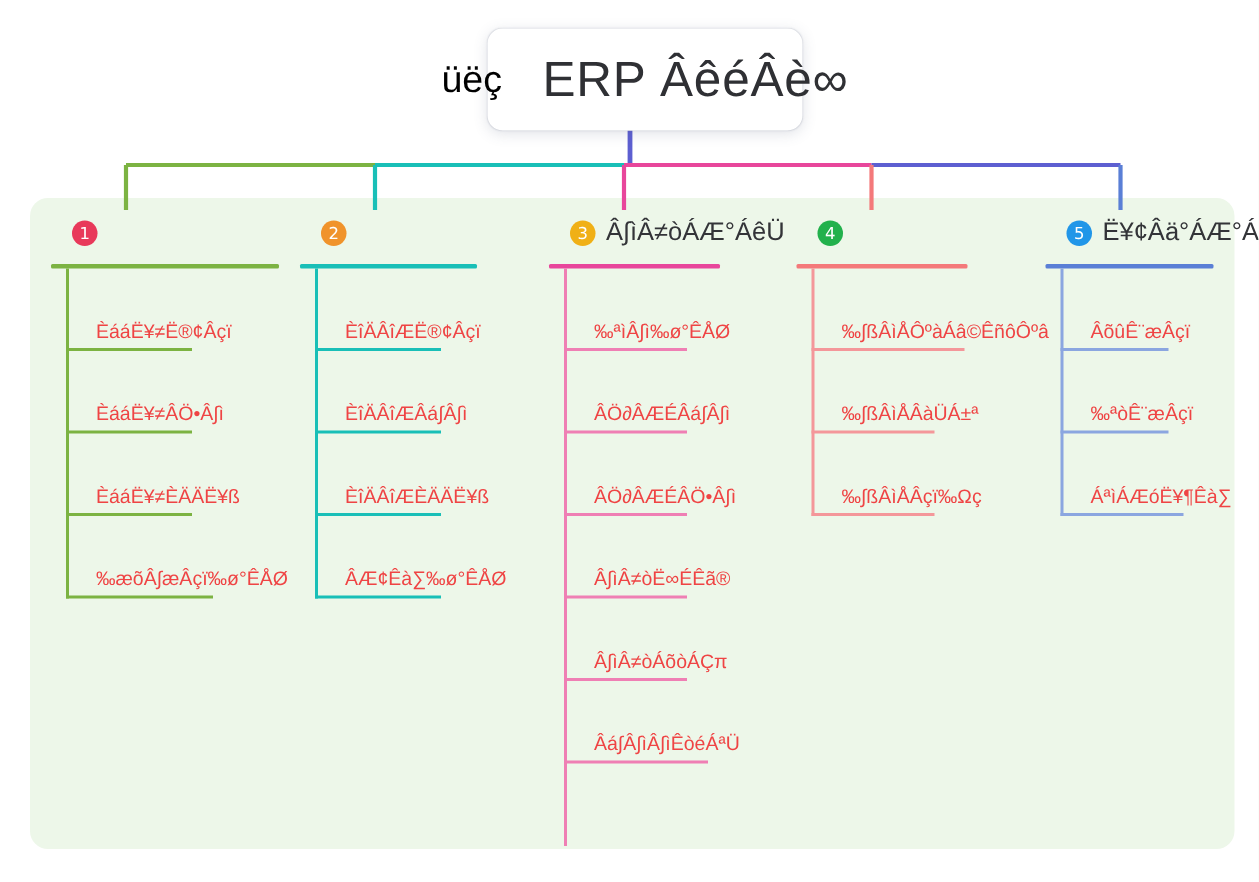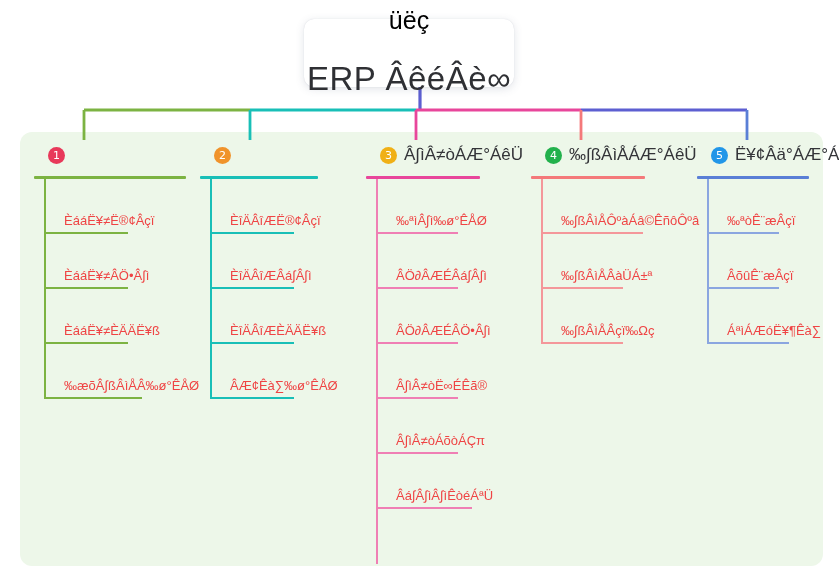--- a/index.html
+++ b/index.html
@@ -19,33 +19,32 @@
   #canvas {
     position: absolute;
     left: 0; top: 0;
     width: 839px;
     height: 588px;
   }
 
   
   .root-card {
     position: absolute;
-    left: 304px;
+    left: 325px;
     top: 19px;
     width: 210px;
     height: 68px;
     background: #ffffff;
     border-radius: 10px;
     box-shadow: 0 2px 9px rgba(80,90,120,0.17), 0 0 1px rgba(80,90,120,0.22);
     display: flex;
     align-items: center;
     justify-content: center;
     gap: 27px;
     z-index: 6;
-    flex-direction: column;
   }
   .root-emoji {
     font-size: 25px;
     line-height: 1;
     display: block;
   }
   .root-title {
     font-size: 33px;
     color: #2f3034;
     letter-spacing: 0.5px;
@@ -170,21 +169,21 @@
           </div>
           <div class="leaf">
             <span class="leaf-label">ÈááË¥≠ÂÖ•Â∫ì</span>
             <div class="leaf-rule" style="width: 84px; background: rgb(124, 179, 66);"></div>
           </div>
           <div class="leaf">
             <span class="leaf-label">ÈááË¥≠ÈÄÄË¥ß</span>
             <div class="leaf-rule" style="width: 84px; background: rgb(124, 179, 66);"></div>
           </div>
           <div class="leaf">
-            <span class="leaf-label">‰æõÂ∫ßÂìÅÂ‰ø°ÊÅØ</span>
+            <span class="leaf-label">‰æõÂ∫æÂçï‰ø°ÊÅØ</span>
             <div class="leaf-rule" style="width: 98px; background: rgb(124, 179, 66);"></div>
           </div>
         </div>
       </div>
       <div class="column" style="left: 200px; width: 118px;">
         <div class="col-head">
           <span class="badge" style="background: rgb(240, 147, 43);">2</span>
         </div>
         <div class="head-rule" style="background: rgb(25, 191, 183); width: 118px;"></div>
         <div class="leaf-list">
@@ -235,21 +234,20 @@
           </div>
           <div class="leaf">
             <span class="leaf-label">Âá∫Â∫ìÂ∫ìÊòéÁªÜ</span>
             <div class="leaf-rule" style="width: 96px; background: rgb(239, 127, 180);"></div>
           </div>
         </div>
       </div>
       <div class="column" style="left: 531px; width: 114px;">
         <div class="col-head">
           <span class="badge" style="background: rgb(34, 177, 76);">4</span>
-          <span class="col-title">‰∫ßÂìÅÁÆ°ÁêÜ</span>
         </div>
         <div class="head-rule" style="background: rgb(244, 121, 122); width: 114px;"></div>
         <div class="leaf-list">
           <div class="leaf">
             <span class="leaf-label">‰∫ßÂìÅÔºàÁâ©ÊñôÔºâ</span>
             <div class="leaf-rule" style="width: 102px; background: rgb(244, 151, 154);"></div>
           </div>
           <div class="leaf">
             <span class="leaf-label">‰∫ßÂìÅÂàÜÁ±ª</span>
             <div class="leaf-rule" style="width: 82px; background: rgb(244, 151, 154);"></div>
@@ -261,25 +259,25 @@
         </div>
       </div>
       <div class="column" style="left: 697px; width: 112px;">
         <div class="col-head">
           <span class="badge" style="background: rgb(33, 150, 232);">5</span>
           <span class="col-title">Ë¥¢Âä°ÁÆ°ÁêÜ</span>
         </div>
         <div class="head-rule" style="background: rgb(90, 127, 214); width: 112px;"></div>
         <div class="leaf-list">
           <div class="leaf">
+            <span class="leaf-label">ÂõûÊ¨æÂçï</span>
+            <div class="leaf-rule" style="width: 72px; background: rgb(139, 166, 224);"></div>
+          </div>
+          <div class="leaf">
             <span class="leaf-label">‰ªòÊ¨æÂçï</span>
-            <div class="leaf-rule" style="width: 72px; background: rgb(139, 166, 224);"></div>
-          </div>
-          <div class="leaf">
-            <span class="leaf-label">ÂõûÊ¨æÂçï</span>
             <div class="leaf-rule" style="width: 72px; background: rgb(139, 166, 224);"></div>
           </div>
           <div class="leaf">
             <span class="leaf-label">ÁªìÁÆóË¥¶Êà∑</span>
             <div class="leaf-rule" style="width: 82px; background: rgb(139, 166, 224);"></div>
           </div>
         </div>
       </div>
     </div>
 <div style="position: absolute; left: 44px; top: 179px; width: 1.8px; height: 220px; background: rgb(124, 179, 66); z-index: 5;"></div>

